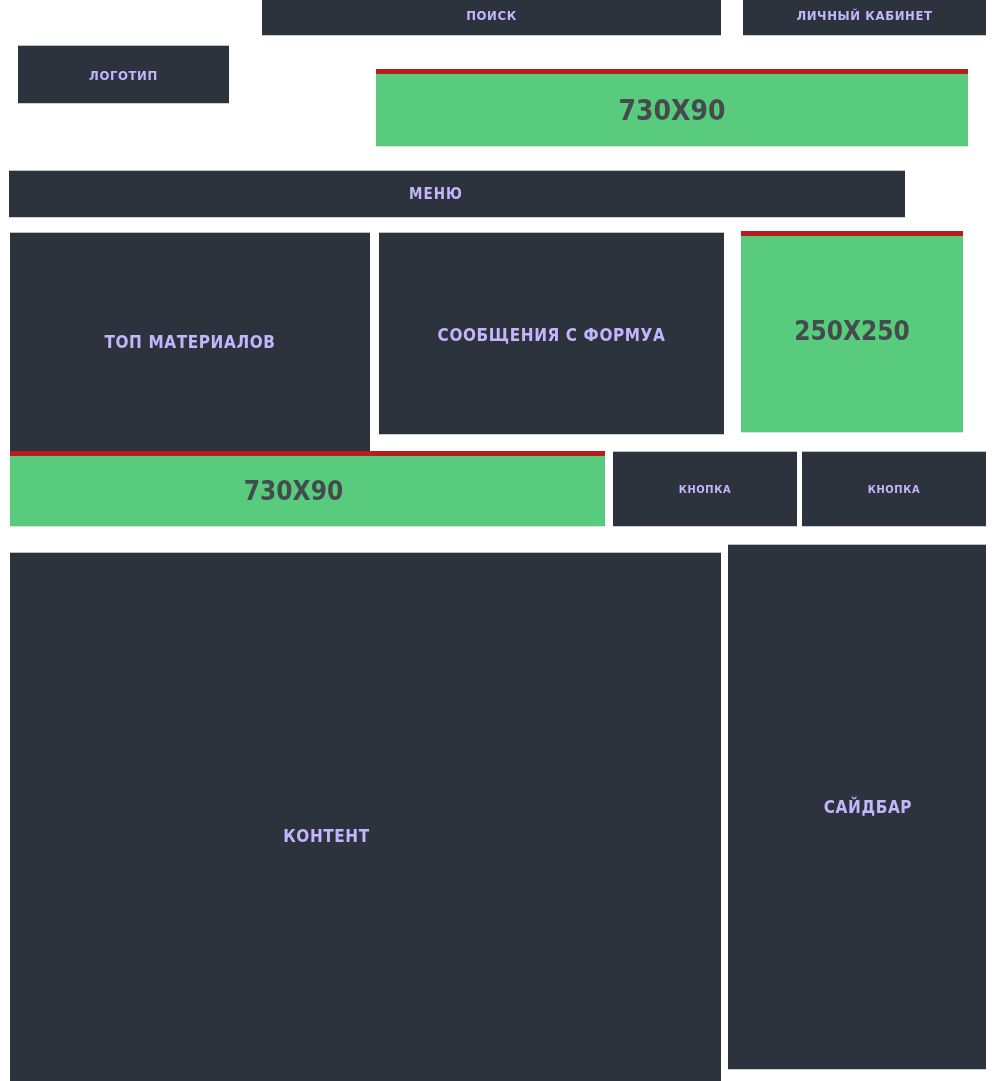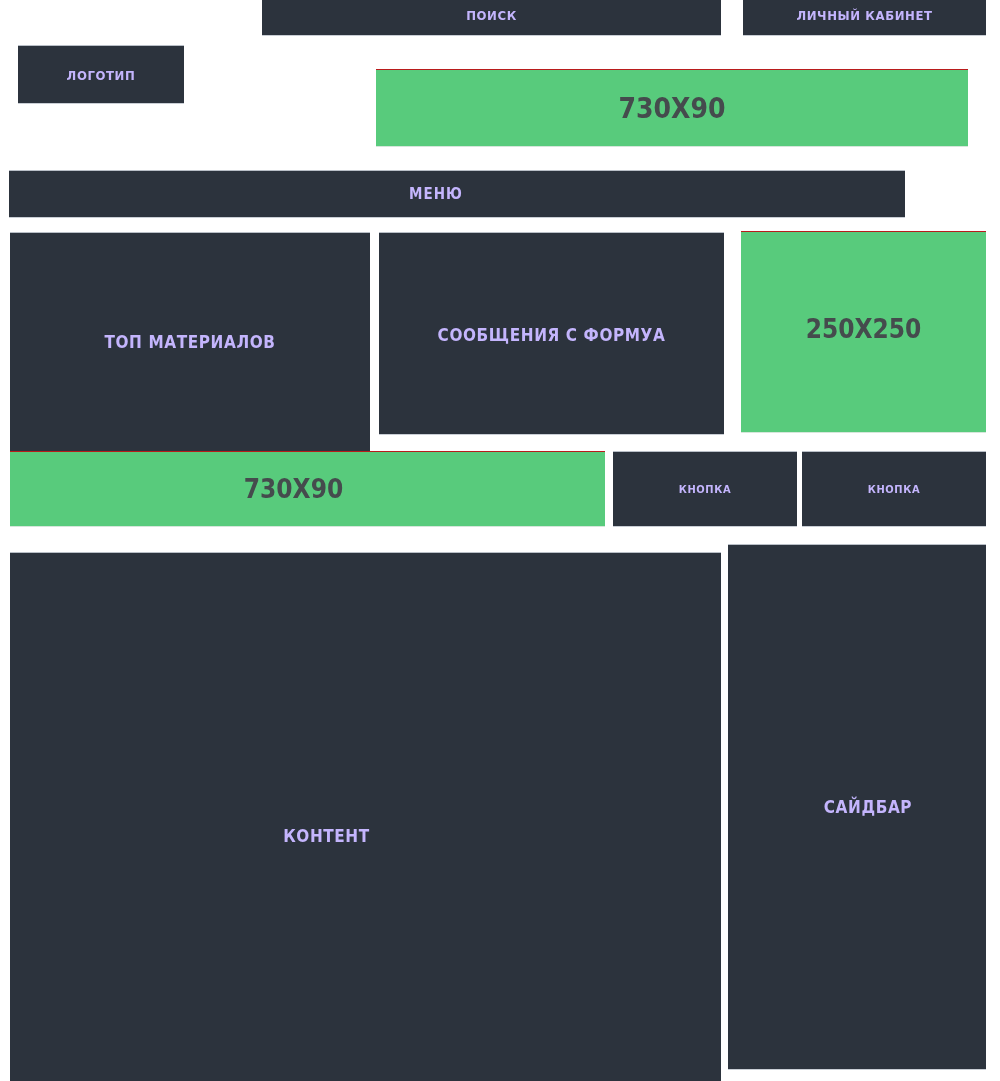--- a/index.html
+++ b/index.html
@@ -35,39 +35,39 @@
     font-family: "DejaVu Sans Condensed", "Liberation Sans Narrow", "Liberation Sans", sans-serif;
     font-weight: bold;
     letter-spacing: 0.6px;
     text-transform: uppercase;
     white-space: nowrap;
   }
 
   
   .green {
     background: #58cb7c;
-    border-top: 1px solid #b91c1c;
+    border-top: 5px solid #b91c1c;
     box-shadow: 0 1px 0 0 #d6e6db;
   }
   .green .label {
     color: #454b4d;
     font-family: "DejaVu Sans Condensed", "Liberation Sans Narrow", "Liberation Sans", sans-serif;
     font-weight: bold;
     white-space: nowrap;
   }
 
   
   #search-bar      { left: 262px; top: -6px;  width: 459px; height: 41px;  }
   #account-bar     { left: 743px; top: -6px;  width: 243px; height: 41px;  }
-  #logo-block      { left: 18px;  top: 45px;  width: 166px; height: 58px;  }
+  #logo-block      { left: 18px;  top: 45px;  width: 211px; height: 58px;  }
   #banner-top      { left: 376px; top: 69px;  width: 592px; height: 77px;  }
   #menu-bar        { left: 9px;  top: 170px; width: 896px; height: 47px;  }
   #top-materials   { left: 10px;  top: 232px; width: 360px; height: 222px; }
   #forum-messages  { left: 379px; top: 232px; width: 345px; height: 202px; text-align: center; }
-  #banner-square   { left: 741px; top: 231px; width: 245px; height: 201px; }
+  #banner-square   { left: 741px; top: 231px; width: 222px; height: 201px; }
   #banner-mid      { left: 10px;  top: 451px; width: 595px; height: 75px;  }
   #button-one      { left: 613px; top: 451px; width: 184px; height: 75px;  }
   #button-two      { left: 802px; top: 451px; width: 184px; height: 75px;  }
   #content-block   { left: 10px;  top: 552px; width: 711px; height: 567px; }
   #sidebar-block   { left: 728px; top: 544px; width: 258px; height: 525px; }
 
   
   #search-bar .label,
   #account-bar .label,
   #logo-block .label   { font-size: 13px; }

